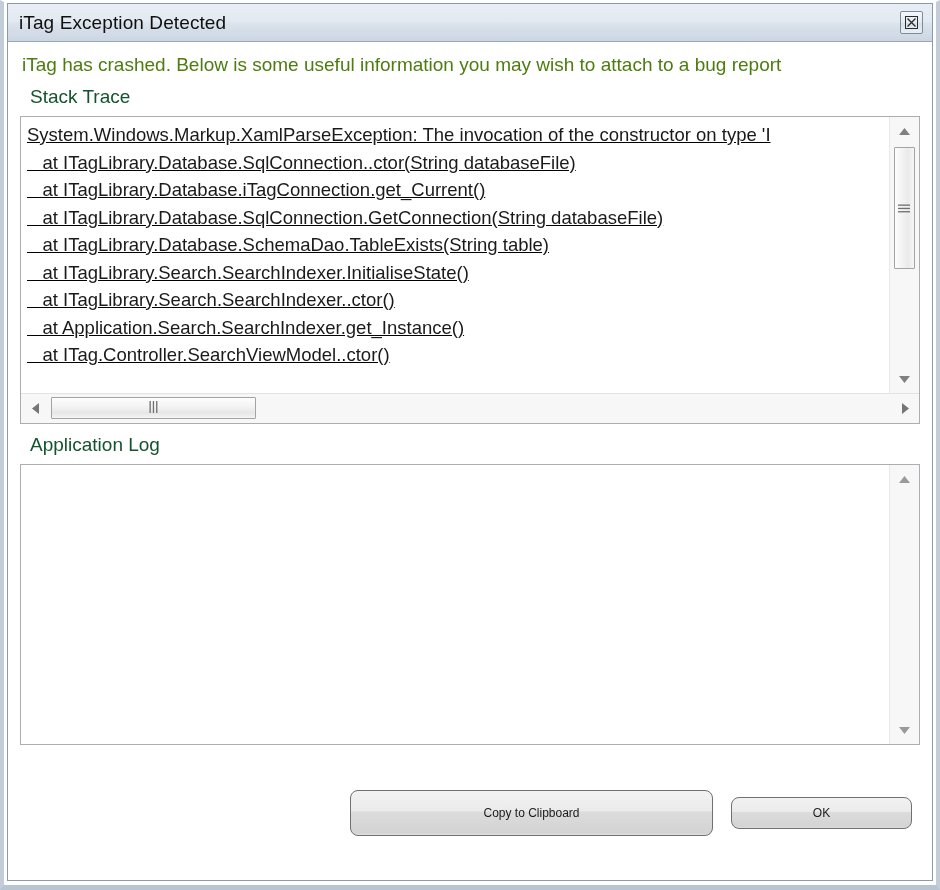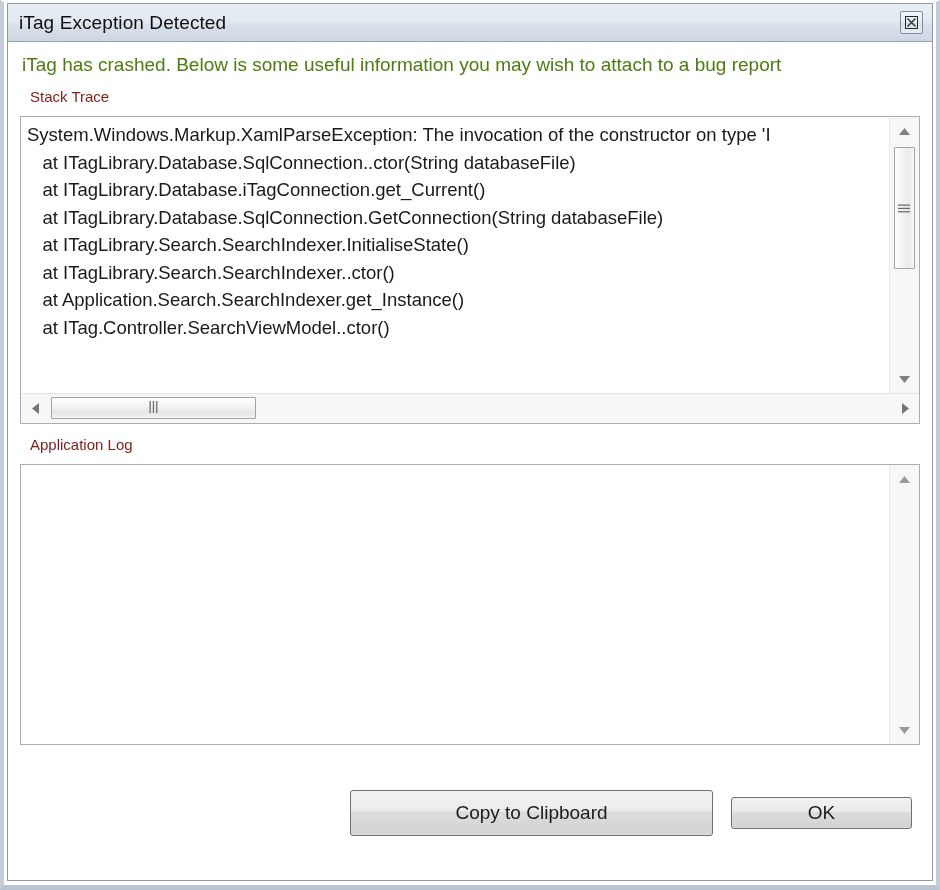--- a/index.html
+++ b/index.html
@@ -95,22 +95,22 @@
 
   .crash-message {
     font-size: 19px;
     color: #4d7c0f;
     padding: 12px 14px 0 14px;
     line-height: 22px;
     white-space: nowrap;
   }
 
   .section-label {
-    font-size: 15px;
-    color: #7f1d1d;
+    font-size: 19px;
+    color: #14532d;
     padding: 10px 0 8px 22px;
     line-height: 22px;
   }
 
   
   .textbox {
     margin: 0 12px;
     border: 1px solid #abadb3;
     background: #ffffff;
     box-sizing: border-box;
@@ -121,20 +121,21 @@
   }
   .textbox.stack { height: 308px; }
   .textbox.log   { height: 281px; }
 
   .tb-row {
     flex: 1 1 auto;
     display: flex;
     flex-direction: row;
     min-height: 0;
     overflow: hidden;
+    text-decoration: underline;
   }
 
   .tb-text {
     flex: 1 1 auto;
     min-width: 0;
     overflow: hidden;
     padding: 4px 0 0 6px;
     box-sizing: border-box;
     white-space: nowrap;
   }
@@ -234,23 +235,23 @@
     flex: 1 1 auto;
     display: flex;
     align-items: center;
     justify-content: flex-end;
     padding: 0 20px 0 0;
     gap: 18px;
     min-height: 0;
   }
   .btn {
     border: 1px solid #707070;
-    border-radius: 3px;
+    border-radius: 8px;
     background: linear-gradient(to bottom, #f2f2f2 0%, #ebebeb 45%, #dcdcdc 48%, #d3d3d3 96%, #e4e4e4 100%);
-    font-size: 19px;
+    font-size: 12px;
     color: #1b1b1b;
     display: flex;
     align-items: center;
     justify-content: center;
     box-sizing: border-box;
     cursor: pointer;
     font-family: "Liberation Sans", sans-serif;
     text-align: right;
   }
   .btn-copy { width: 363px; height: 46px; }
@@ -282,20 +283,21 @@
 
       <div class="section-label">Stack Trace</div>
 
       <div class="textbox stack">
         <div class="tb-row">
           <div class="tb-text" id="stack-lines">
               <div class="trace-line">System.Windows.Markup.XamlParseException: The invocation of the constructor on type 'I</div>
               <div class="trace-line">   at ITagLibrary.Database.SqlConnection..ctor(String databaseFile)</div>
               <div class="trace-line">   at ITagLibrary.Database.iTagConnection.get_Current()</div>
               <div class="trace-line">   at ITagLibrary.Database.SqlConnection.GetConnection(String databaseFile)</div>
+              <div class="trace-line">   at ITagLibrary.Database.SchemaDao.TableExists(String table)</div>
               <div class="trace-line">   at ITagLibrary.Search.SearchIndexer.InitialiseState()</div>
               <div class="trace-line">   at ITagLibrary.Search.SearchIndexer..ctor()</div>
               <div class="trace-line">   at Application.Search.SearchIndexer.get_Instance()</div>
               <div class="trace-line">   at ITag.Controller.SearchViewModel..ctor()</div>
             </div>
           <div class="vscroll">
             <div class="sb-arrow">
               <svg width="11" height="7" viewBox="0 0 11 7" aria-hidden="true">
                 <polygon points="5.5,0 11,7 0,7" fill="#808080"></polygon>
               </svg>

